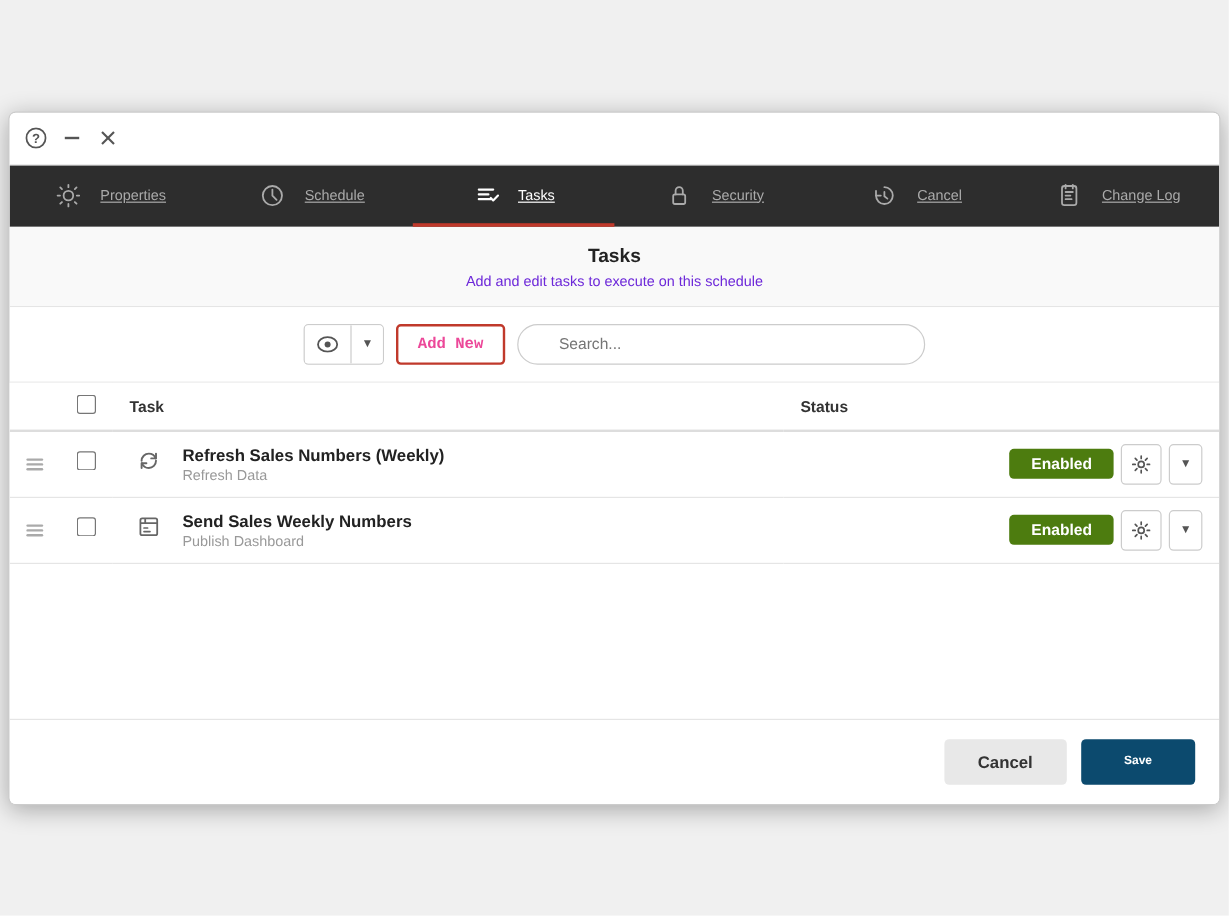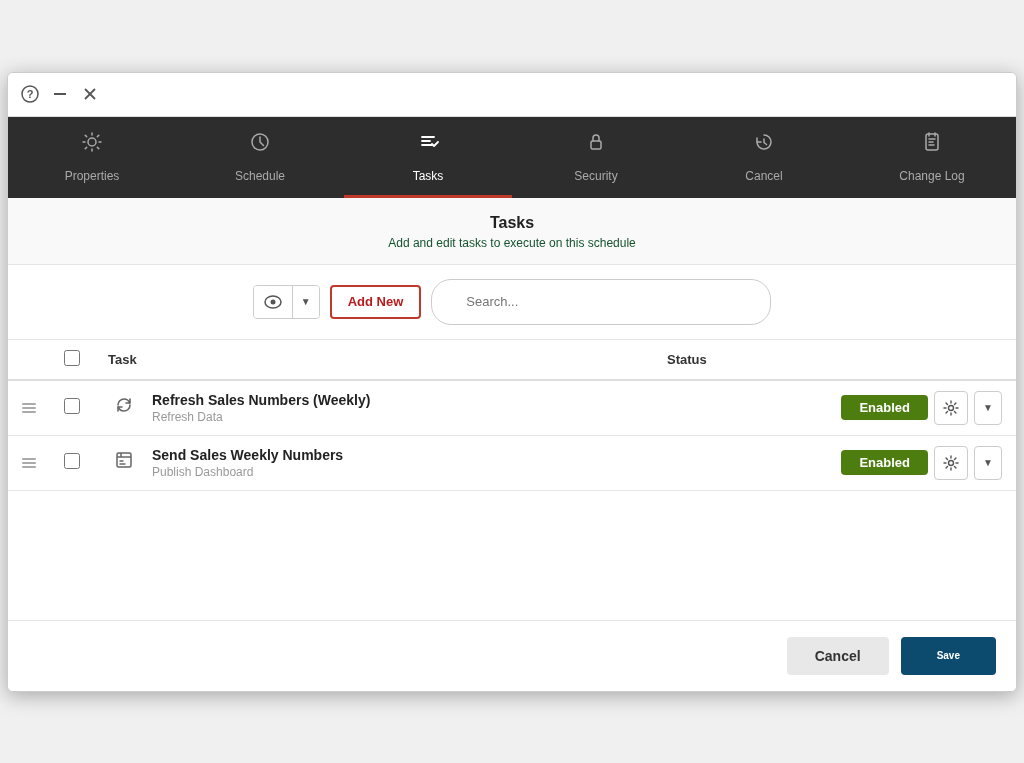--- a/index.html
+++ b/index.html
@@ -51,28 +51,29 @@
     }
     
     .nav-tabs {
       background: #2d2d2d;
       display: flex;
       align-items: stretch;
     }
     .nav-tab {
       flex: 1;
       display: flex;
-      flex-direction: column;
+      flex-direction: row;
       align-items: center;
       justify-content: center;
       padding: 14px 8px 12px;
       cursor: pointer;
       color: #aaa;
       gap: 16px;
       border-bottom: 3px solid transparent;
+      text-decoration: underline;
     }
     .nav-tab.active {
       color: #fff;
       border-bottom: 3px solid #c0392b;
     }
     .nav-tab-icon {
       font-size: 20px;
       line-height: 1;
     }
     .nav-tab-label {
@@ -85,21 +86,21 @@
       text-align: center;
       padding: 16px 0 14px;
     }
     .section-header-title {
       font-size: 16px;
       font-weight: 700;
       color: #222;
     }
     .section-header-sub {
       font-size: 12px;
-      color: #14532d;
+      color: #6d28d9;
       margin-top: 4px;
     }
     
     .toolbar {
       padding: 14px 20px;
       display: flex;
       align-items: center;
       justify-content: center;
       gap: 10px;
       border-bottom: 1px solid #e5e5e5;
@@ -134,27 +135,28 @@
       align-items: center;
       color: #555;
       font-size: 10px;
     }
     .add-new-btn {
       height: 34px;
       padding: 0 16px;
       background: #fff;
       border: 2px solid #c0392b;
       border-radius: 4px;
-      color: #b91c1c;
+      color: #ec4899;
       font-size: 13px;
       font-weight: 600;
       cursor: pointer;
+      font-family: Liberation Mono, monospace;
     }
     .search-box {
-      height: 46px;
+      height: 34px;
       width: 340px;
       border: 1px solid #ccc;
       border-radius: 20px;
       padding: 0 14px 0 34px;
       font-size: 13px;
       color: #555;
       background: #fff;
       position: relative;
     }
     .search-wrapper {

